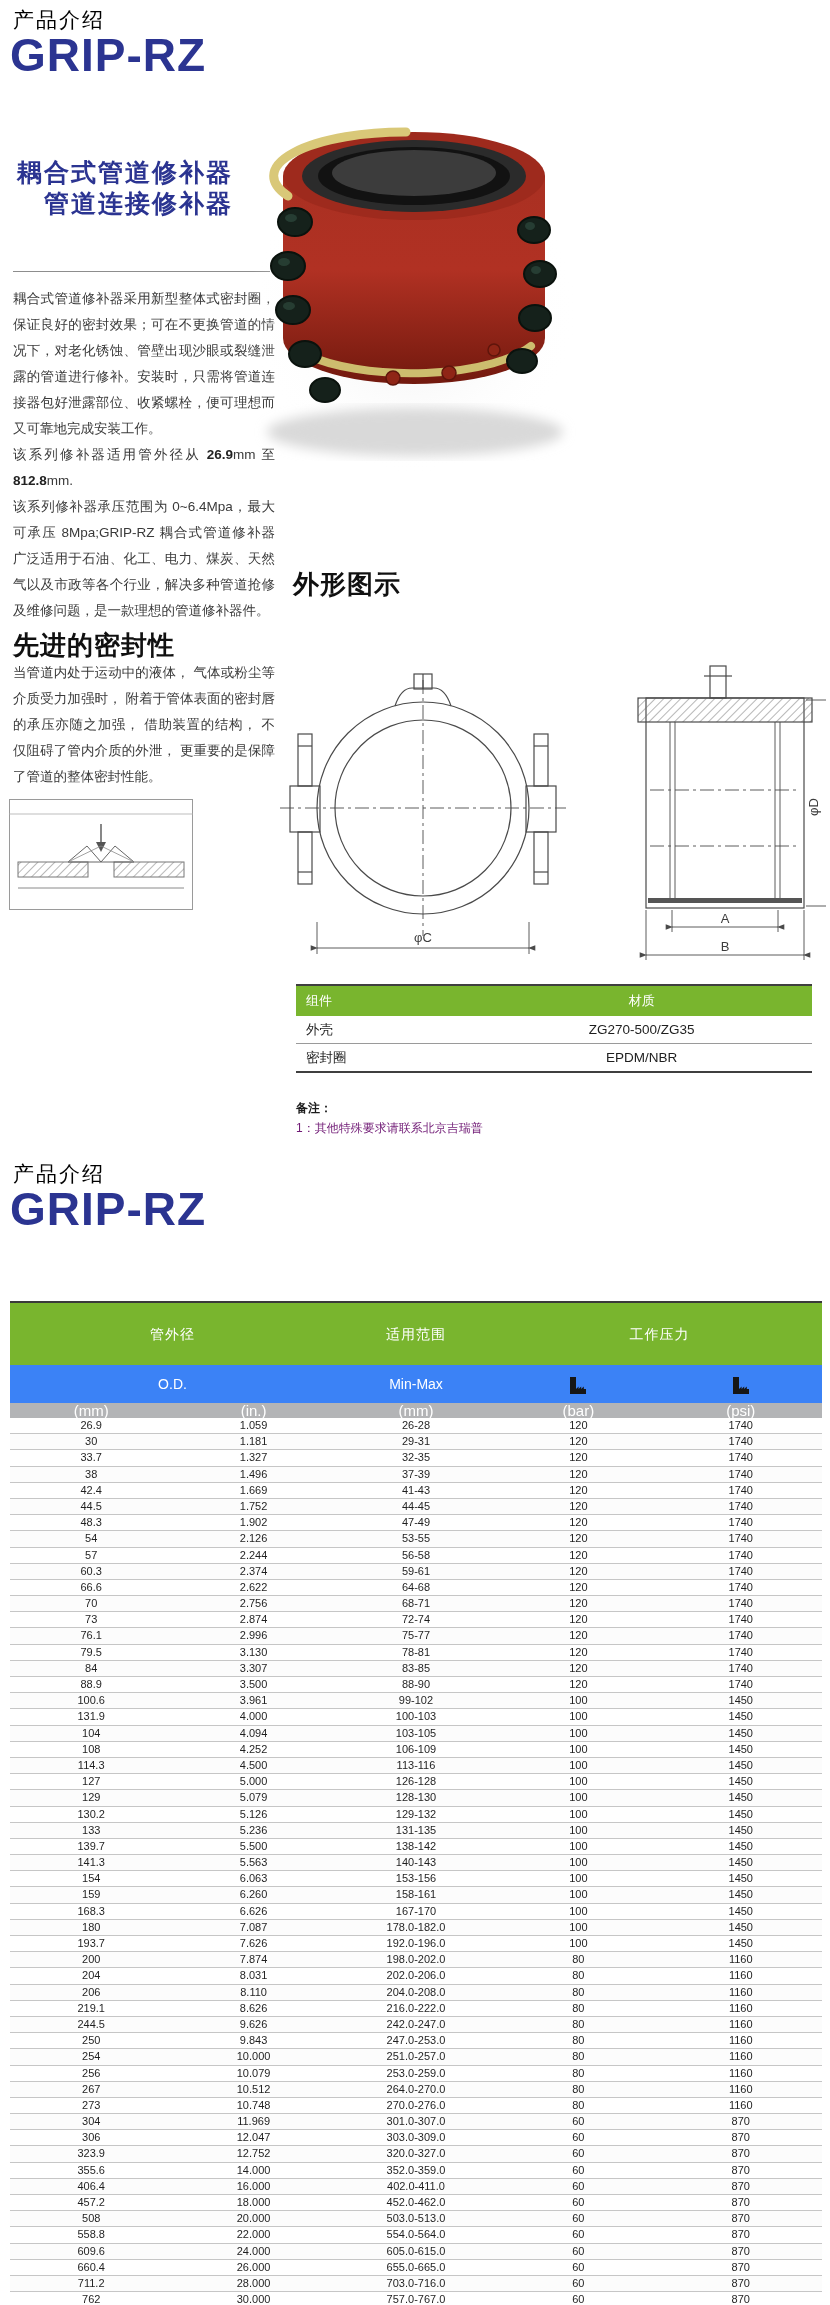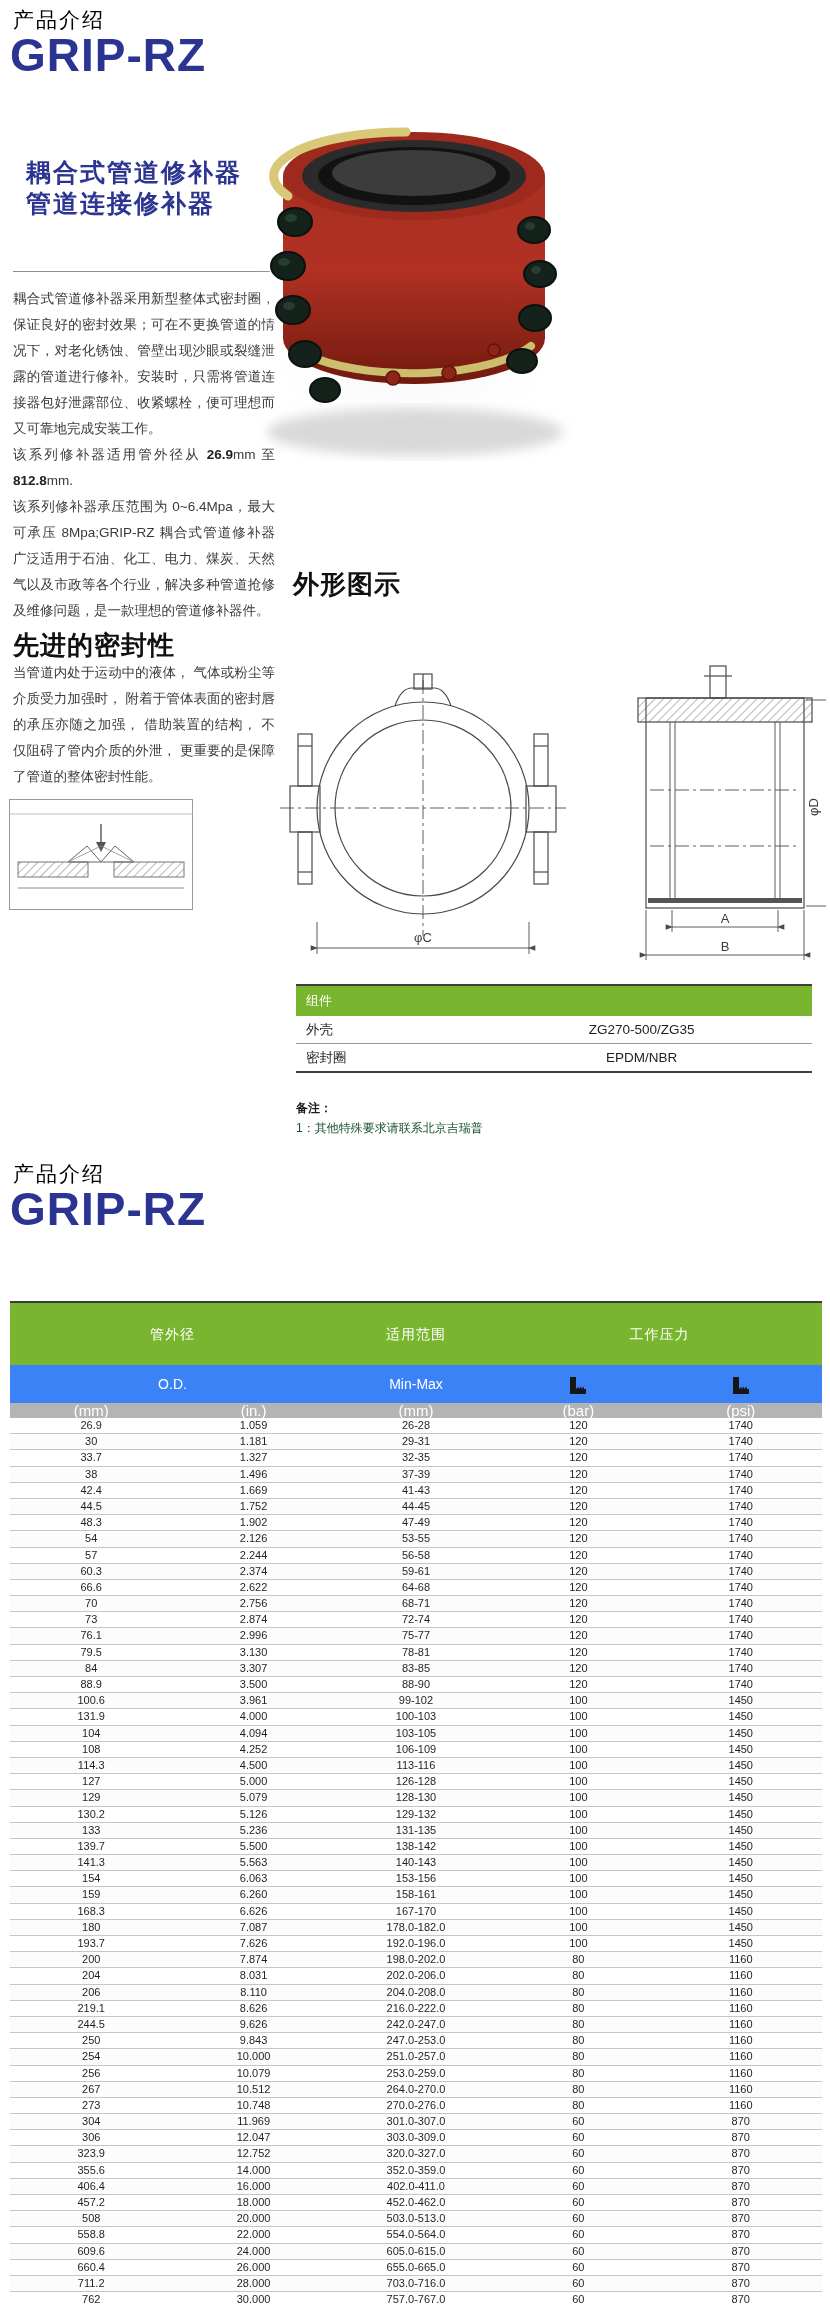--- a/index.html
+++ b/index.html
@@ -14,29 +14,29 @@
   .blue-heading{font-size:25px;font-weight:800;color:#2b3491;line-height:31px;letter-spacing:2px;}
   .section-heading{font-size:26px;font-weight:800;color:#101010;letter-spacing:1px;}
   .rule{height:1px;background:#8d8d8d;}
   
   .copy{width:262px;font-size:13.5px;line-height:26px;color:#3a3a3a;text-align:justify;}
   .copy p{margin:0;}
   .copy .b{font-weight:bold;color:#222;}
   .seal-head{font-size:26px;font-weight:800;color:#101010;margin:8px 0 2px 0;letter-spacing:1px;}
   
   .mat-table{width:516px;border-top:2px solid #3f3f3f;border-bottom:2px solid #3f3f3f;}
-  .mat-head{display:flex;background:#79b52e;color:#fff;height:30px;line-height:30px;font-size:13px;flex-direction:column;}
+  .mat-head{display:flex;background:#79b52e;color:#fff;height:30px;line-height:30px;font-size:13px;}
   .mat-head .h1{width:34%;padding-left:10px;box-sizing:border-box;}
   .mat-head .h2{width:66%;text-align:center;}
   .mat-row{display:flex;height:27px;line-height:27px;font-size:13.5px;color:#1e1e1e;border-bottom:1px solid #9a9a9a;}
   .mat-row:last-child{border-bottom:none;}
   .mat-c1{width:34%;padding-left:10px;box-sizing:border-box;}
   .mat-c2{width:66%;text-align:center;}
   .note-title{font-size:12px;font-weight:bold;color:#1c1c1c;}
-  .note-line{font-size:12px;color:#14532d;margin-top:3px;}
+  .note-line{font-size:12px;color:#701a75;margin-top:3px;}
   
   .spec-table{width:812px;border-top:2px solid #3a3a3a;border-bottom:2px solid #4c4c4c;}
   .spec-group{position:relative;height:62px;background:#79b52e;}
   .spec-group .g{position:absolute;top:0;height:62px;line-height:62px;text-align:center;color:#fff;font-size:14px;letter-spacing:1px;}
   .g1{left:0;width:325px;} .g2{left:325px;width:162px;} .g3{left:487px;width:325px;}
   .spec-sub{position:relative;height:38px;background:#3b82f6;}
   .spec-sub .s{position:absolute;top:0;height:38px;line-height:38px;text-align:center;color:#fff;font-size:14px;}
   .s1{left:0;width:325px;} .s2{left:325px;width:162px;}
   .s3{left:487px;width:162px;} .s4{left:650px;width:162px;}
   .icon-wrap{display:inline-block;vertical-align:middle;margin-top:8px;}
@@ -48,21 +48,21 @@
   .spec-cell{font-size:11px;color:#1f1f1f;text-align:center;line-height:15.5px;white-space:nowrap;}
   
   svg text{font-family:"Liberation Sans","DejaVu Sans",sans-serif;}
 </style>
 </head>
 <body>
 
 <div class="abs kicker" style="left:13px;top:6px;">产品介绍</div>
 <div class="abs brand" style="left:10px;top:32px;">GRIP-RZ</div>
 
-<div class="abs blue-heading" style="left:26px;top:157px;">
+<div class="abs blue-heading" style="left:17px;top:157px;text-align:right;">
   <div>耦合式管道修补器</div>
   <div>管道连接修补器</div>
 </div>
 
 <div class="abs rule" style="left:13px;top:271px;width:257px;"></div>
 
 <div class="abs copy" style="left:13px;top:286px;">
   <p>耦合式管道修补器采用新型整体式密封圈，保证良好的密封效果；可在不更换管道的情况下，对老化锈蚀、管壁出现沙眼或裂缝泄露的管道进行修补。安装时，只需将管道连接器包好泄露部位、收紧螺栓，便可理想而又可靠地完成安装工作。</p>
   <p><span>该系列修补器适用管外径从 </span><span class="b">26.9</span><span>mm 至 </span><span class="b">812.8</span><span>mm.</span></p>
   <p>该系列修补器承压范围为 0~6.4Mpa，最大可承压 8Mpa;GRIP-RZ 耦合式管道修补器广泛适用于石油、化工、电力、煤炭、天然气以及市政等各个行业，解决多种管道抢修及维修问题，是一款理想的管道修补器件。</p>

